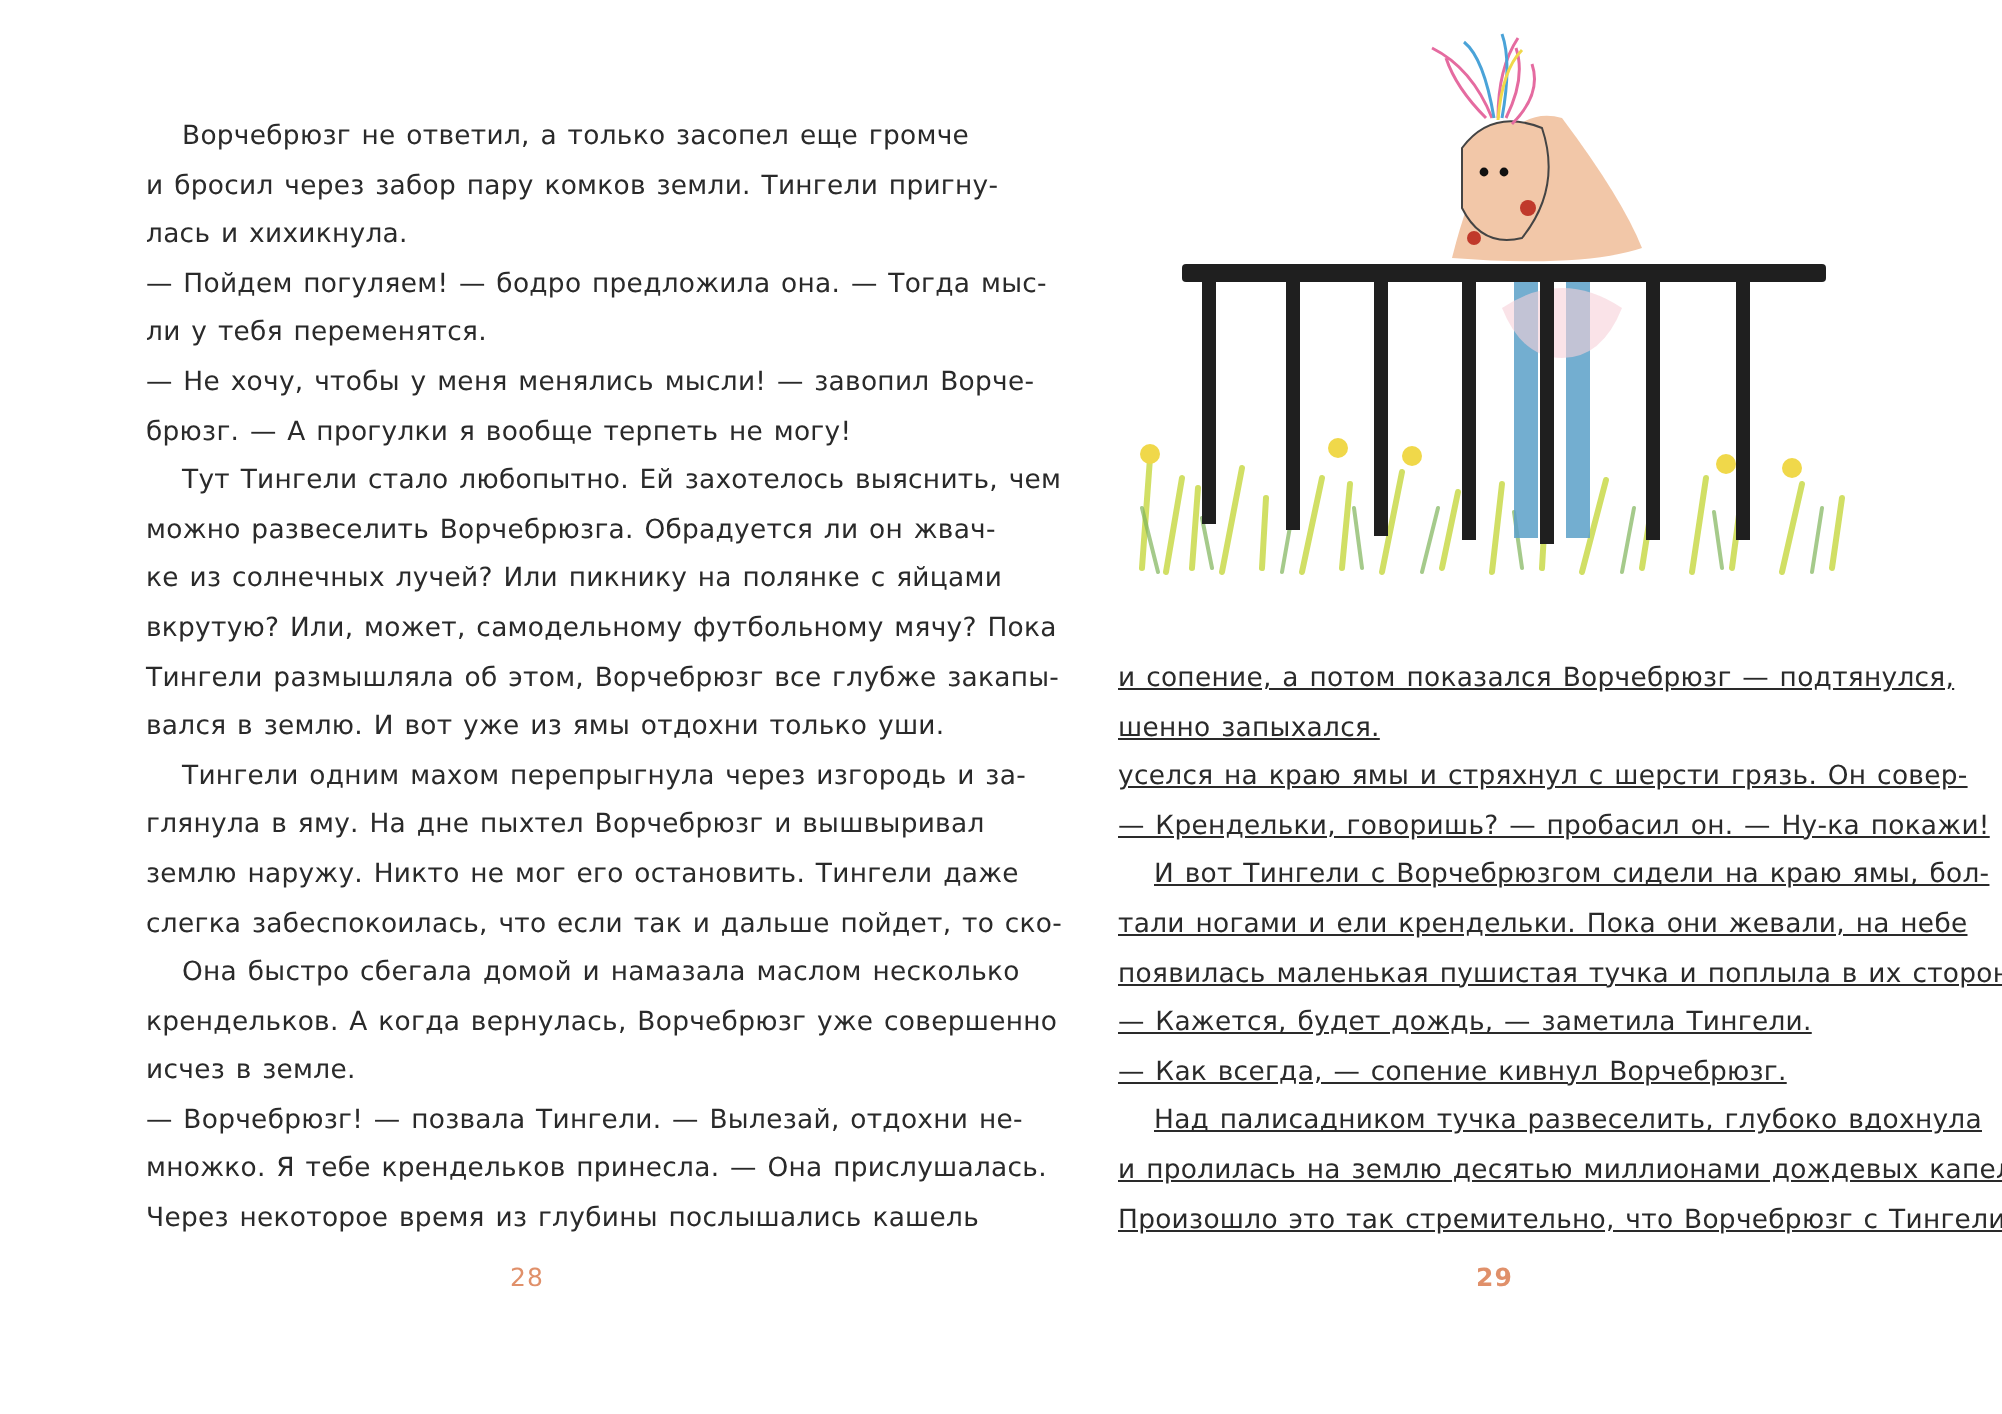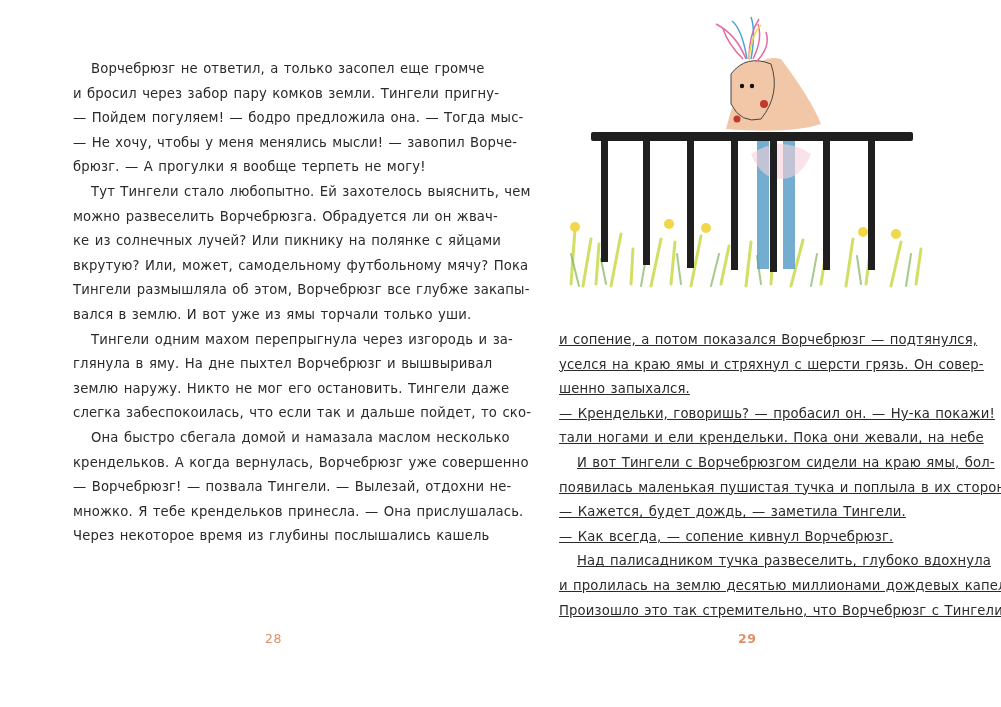--- a/index.html
+++ b/index.html
@@ -24,47 +24,50 @@
   .line {
     display: block; white-space: nowrap; text-align: justify; text-align-last: justify;
     height: 24.6px;
   }
   .line.last { text-align-last: left; }
   .line.indent { padding-left: 18px; }
   .pagenum {
     position: absolute; top: 631px; font-size: 12.5px; color: #e0906a;
     font-family: "DejaVu Sans", sans-serif; letter-spacing: 0.5px;
   }
-  .page.left .pagenum { left: 265px; }
+  .page.left .pagenum { left: 255px; }
   .page.right .pagenum { left: 237px; font-weight: bold; }
   .illustration { position: absolute; left: 60px; top: 14px; width: 380px; height: 300px; }
 </style>
 </head>
 <body>
 
 <div class="spread">
   <div class="page left">
     <div class="textblock" id="left-text">
         <span class="line indent">Ворчебрюзг не ответил, а только засопел еще громче</span>
         <span class="line">и бросил через забор пару комков земли. Тингели пригну-</span>
+        <span class="line last">лась и хихикнула.</span>
         <span class="line">— Пойдем погуляем! — бодро предложила она. — Тогда мыс-</span>
+        <span class="line last">ли у тебя переменятся.</span>
         <span class="line">— Не хочу, чтобы у меня менялись мысли! — завопил Ворче-</span>
         <span class="line last">брюзг. — А прогулки я вообще терпеть не могу!</span>
         <span class="line indent">Тут Тингели стало любопытно. Ей захотелось выяснить, чем</span>
         <span class="line">можно развеселить Ворчебрюзга. Обрадуется ли он жвач-</span>
         <span class="line">ке из солнечных лучей? Или пикнику на полянке с яйцами</span>
         <span class="line">вкрутую? Или, может, самодельному футбольному мячу? Пока</span>
         <span class="line">Тингели размышляла об этом, Ворчебрюзг все глубже закапы-</span>
-        <span class="line last">вался в землю. И вот уже из ямы торчали только уши.</span>
+        <span class="line last">вался в землю. И вот уже из ямы отдохни только уши.</span>
         <span class="line indent">Тингели одним махом перепрыгнула через изгородь и за-</span>
         <span class="line">глянула в яму. На дне пыхтел Ворчебрюзг и вышвыривал</span>
         <span class="line">землю наружу. Никто не мог его остановить. Тингели даже</span>
         <span class="line">слегка забеспокоилась, что если так и дальше пойдет, то ско-</span>
         <span class="line indent">Она быстро сбегала домой и намазала маслом несколько</span>
         <span class="line">крендельков. А когда вернулась, Ворчебрюзг уже совершенно</span>
+        <span class="line last">исчез в земле.</span>
         <span class="line">— Ворчебрюзг! — позвала Тингели. — Вылезай, отдохни не-</span>
         <span class="line">множко. Я тебе крендельков принесла. — Она прислушалась.</span>
         <span class="line">Через некоторое время из глубины послышались кашель</span>
       </div>
     <div class="pagenum">28</div>
   </div>
 
   <div class="page right">
     <svg class="illustration" viewBox="0 0 380 300">
 
@@ -99,25 +102,25 @@
         <rect x="82" y="126" width="7" height="125"></rect>
         <rect x="126" y="126" width="7" height="128"></rect>
         <rect x="170" y="126" width="7" height="130"></rect>
         <rect x="209" y="126" width="7" height="132"></rect>
         <rect x="262" y="126" width="7" height="130"></rect>
         <rect x="307" y="126" width="7" height="130"></rect>
       </g>
     </svg>
     <div class="textblock" id="right-text">
         <span class="line">и сопение, а потом показался Ворчебрюзг — подтянулся,</span>
+        <span class="line last">шенно запыхался.</span>
         <span class="line">уселся на краю ямы и стряхнул с шерсти грязь. Он совер-</span>
-        <span class="line last">шенно запыхался.</span>
         <span class="line">— Крендельки, говоришь? — пробасил он. — Ну-ка покажи!</span>
+        <span class="line indent">И вот Тингели с Ворчебрюзгом сидели на краю ямы, бол-</span>
         <span class="line">тали ногами и ели крендельки. Пока они жевали, на небе</span>
-        <span class="line indent">И вот Тингели с Ворчебрюзгом сидели на краю ямы, бол-</span>
         <span class="line">появилась маленькая пушистая тучка и поплыла в их сторону.</span>
         <span class="line last">— Кажется, будет дождь, — заметила Тингели.</span>
         <span class="line last">— Как всегда, — сопение кивнул Ворчебрюзг.</span>
         <span class="line indent">Над палисадником тучка развеселить, глубоко вдохнула</span>
         <span class="line">и пролилась на землю десятью миллионами дождевых капель.</span>
         <span class="line">Произошло это так стремительно, что Ворчебрюзг с Тингели</span>
       </div>
     <div class="pagenum">29</div>
   </div>
 </div>

